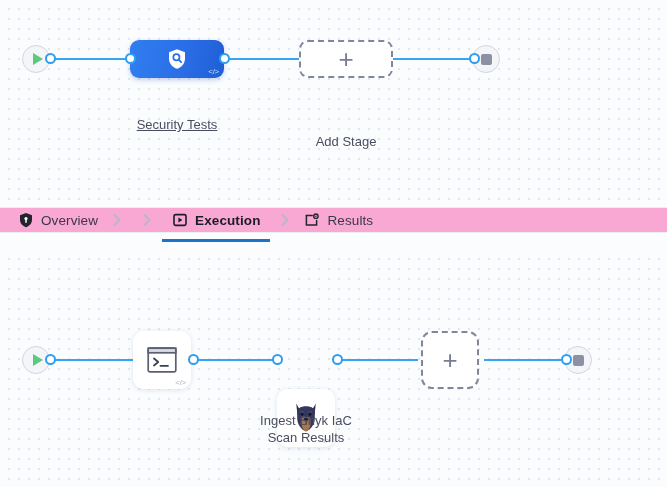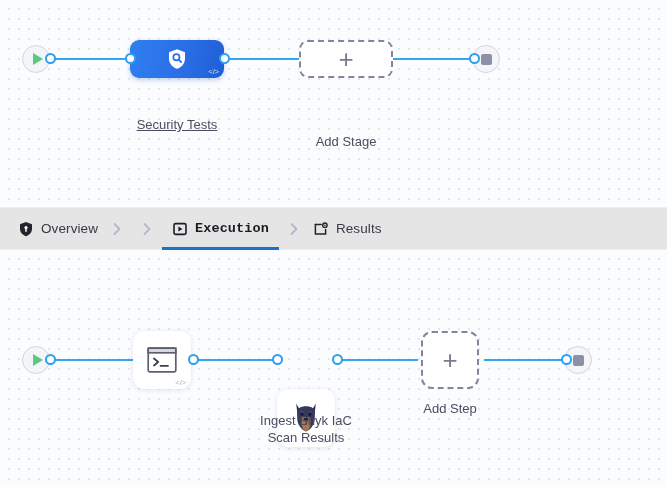--- a/index.html
+++ b/index.html
@@ -32,22 +32,22 @@
   }
   #stage-canvas { top: 0; height: 207px; }
   #step-canvas  { top: 250px; height: 237px; }
 
   
   .tabbar {
     position: absolute;
     left: 0;
     top: 207px;
     width: 667px;
-    height: 43px;
-    background: #e5e5e5;
+    height: 26px;
+    background: #f9a8d4;
     border-top: 1px solid #eceff3;
     border-bottom: 1px solid #eceff3;
     display: flex;
     align-items: center;
     box-sizing: border-box;
   }
   .tab {
     display: flex;
     align-items: center;
     gap: 7px;
@@ -59,21 +59,20 @@
   }
   .tab .tab-label {
     font-size: 13.5px;
     color: #383946;
     letter-spacing: .1px;
     white-space: nowrap;
   }
   .tab.active .tab-label {
     font-weight: bold;
     color: #1b1c25;
-    font-family: Liberation Mono, monospace;
   }
   .tab.active::after {
     content: "";
     position: absolute;
     left: 0;
     right: 0;
     bottom: 0;
     height: 3px;
     background: #1a73c8;
   }
@@ -349,21 +348,20 @@
       <span class="code-badge">&lt;/&gt;</span>
     </div>
     <div class="port" style="left:272px; top:104px;"></div>
     <div class="port" style="left:332px; top:104px;"></div>
     <div class="node-label" style="left:226px; top:162px; width:160px;">Ingest Snyk IaC
 Scan Results</div>
 
     <div class="node dashed-step" style="left:421px; top:81px;">
       <span class="plus">+</span>
     </div>
-    <div class="node-label" style="left:370px; top:150px; width:160px;">Add Step</div>
 
     <div class="node endcap" style="left:564px; top:96px;">
       <div class="stop-sq"></div>
     </div>
     <div class="port" style="left:561px; top:104px;"></div>
   </div>
 
 </div>
 
 </body></html>

